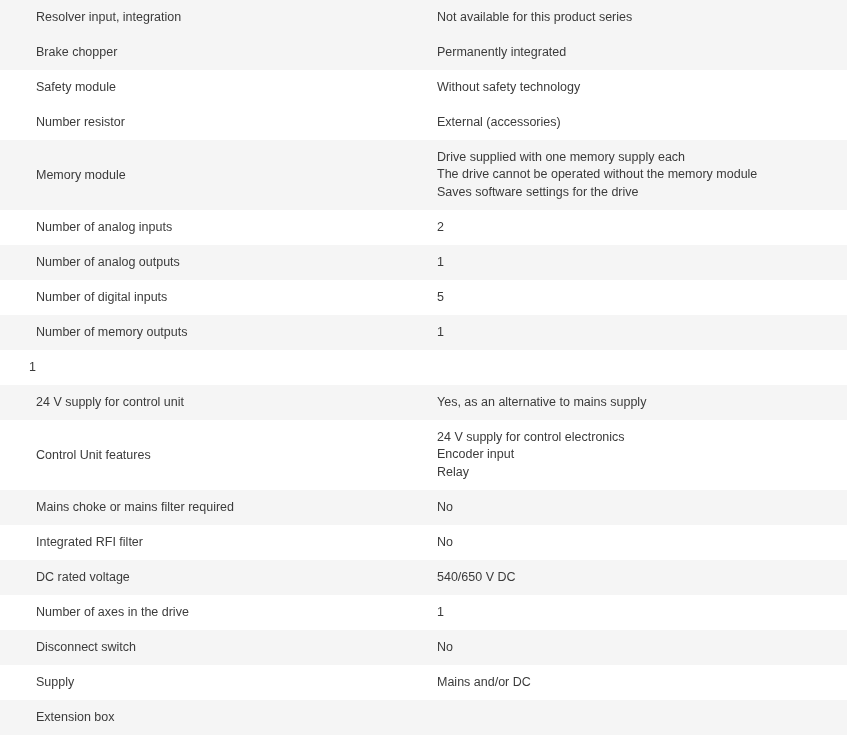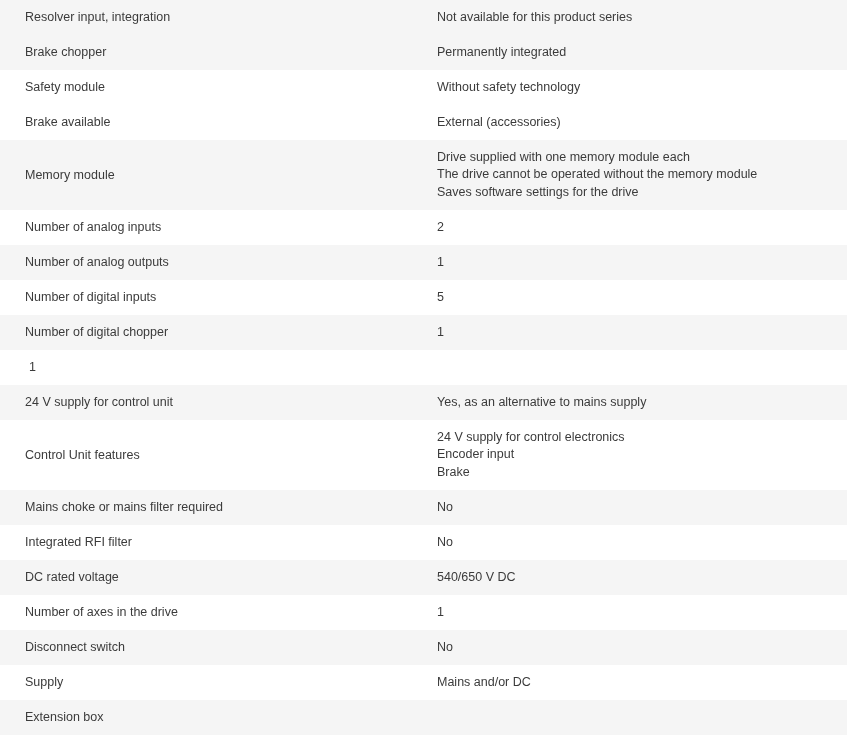--- a/index.html
+++ b/index.html
@@ -31,21 +31,21 @@
   .spec-row.even {
     background: #ffffff;
   }
   .spec-row.tall {
     min-height: 70px;
   }
   .cell-label {
     flex: 0 0 408px;
     width: 408px;
     box-sizing: border-box;
-    padding-left: 25px;
+    padding-left: 36px;
     padding-right: 10px;
     font-size: 12.5px;
     color: #3b3b3b;
     line-height: 17px;
   }
   .cell-value {
     flex: 1 1 auto;
     box-sizing: border-box;
     padding-right: 12px;
     font-size: 12.5px;
@@ -73,29 +73,29 @@
         <span class="line">Permanently integrated</span>
       </div>
     </div>
     <div class="spec-row even">
       <div class="cell-label">Safety module</div>
       <div class="cell-value">
         <span class="line">Without safety technology</span>
       </div>
     </div>
     <div class="spec-row even">
-      <div class="cell-label">Brake available</div>
+      <div class="cell-label">Number resistor</div>
       <div class="cell-value">
         <span class="line">External (accessories)</span>
       </div>
     </div>
     <div class="spec-row odd tall">
       <div class="cell-label">Memory module</div>
       <div class="cell-value">
-        <span class="line">Drive supplied with one memory module each</span>
+        <span class="line">Drive supplied with one memory supply each</span>
         <span class="line">The drive cannot be operated without the memory module</span>
         <span class="line">Saves software settings for the drive</span>
       </div>
     </div>
     <div class="spec-row even">
       <div class="cell-label">Number of analog inputs</div>
       <div class="cell-value">
         <span class="line">2</span>
       </div>
     </div>
@@ -105,42 +105,42 @@
         <span class="line">1</span>
       </div>
     </div>
     <div class="spec-row even">
       <div class="cell-label">Number of digital inputs</div>
       <div class="cell-value">
         <span class="line">5</span>
       </div>
     </div>
     <div class="spec-row odd">
-      <div class="cell-label">Number of digital chopper</div>
+      <div class="cell-label">Number of memory outputs</div>
       <div class="cell-value">
         <span class="line">1</span>
       </div>
     </div>
     <div class="spec-row even">
       <div class="cell-value">
         <span class="line">1</span>
       </div>
     </div>
     <div class="spec-row odd">
       <div class="cell-label">24 V supply for control unit</div>
       <div class="cell-value">
         <span class="line">Yes, as an alternative to mains supply</span>
       </div>
     </div>
     <div class="spec-row even tall">
       <div class="cell-label">Control Unit features</div>
       <div class="cell-value">
         <span class="line">24 V supply for control electronics</span>
         <span class="line">Encoder input</span>
-        <span class="line">Brake</span>
+        <span class="line">Relay</span>
       </div>
     </div>
     <div class="spec-row odd">
       <div class="cell-label">Mains choke or mains filter required</div>
       <div class="cell-value">
         <span class="line">No</span>
       </div>
     </div>
     <div class="spec-row even">
       <div class="cell-label">Integrated RFI filter</div>

